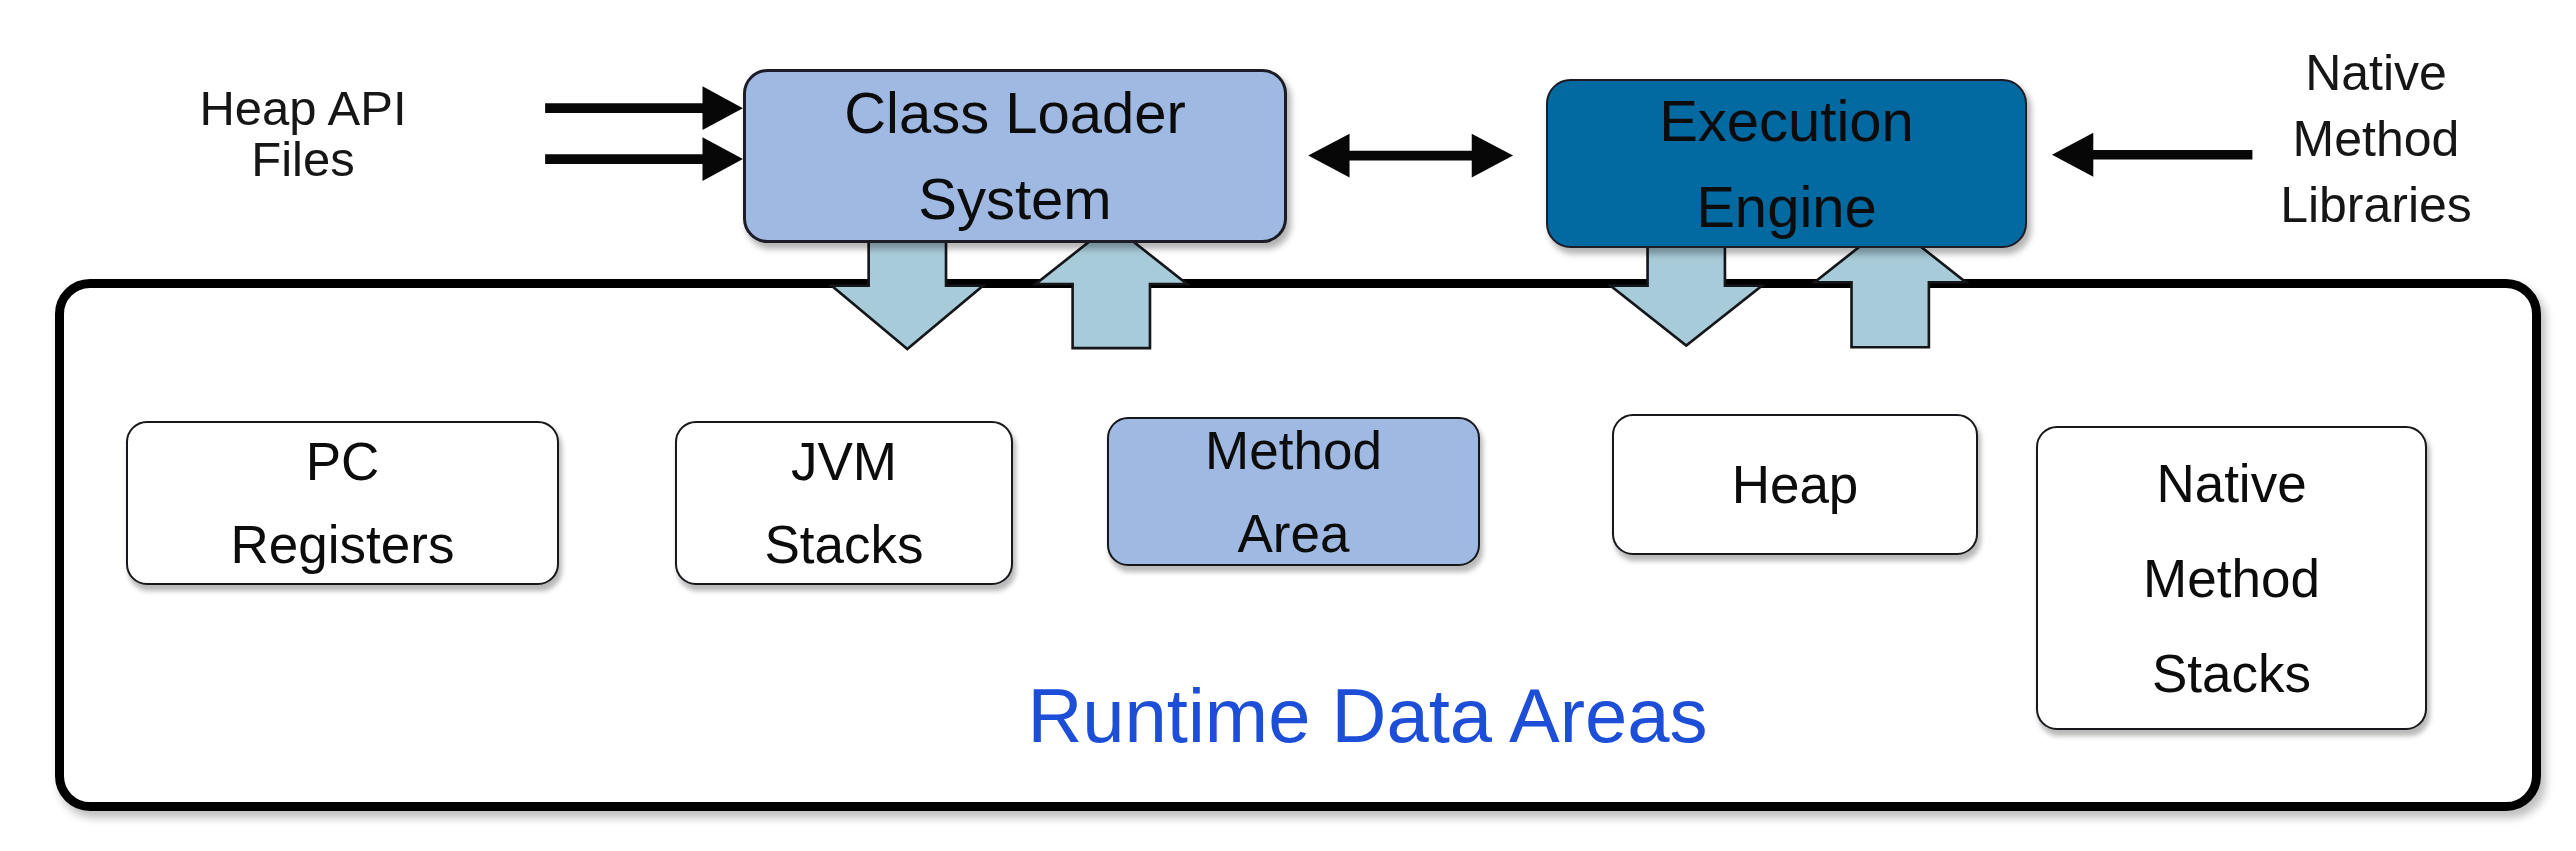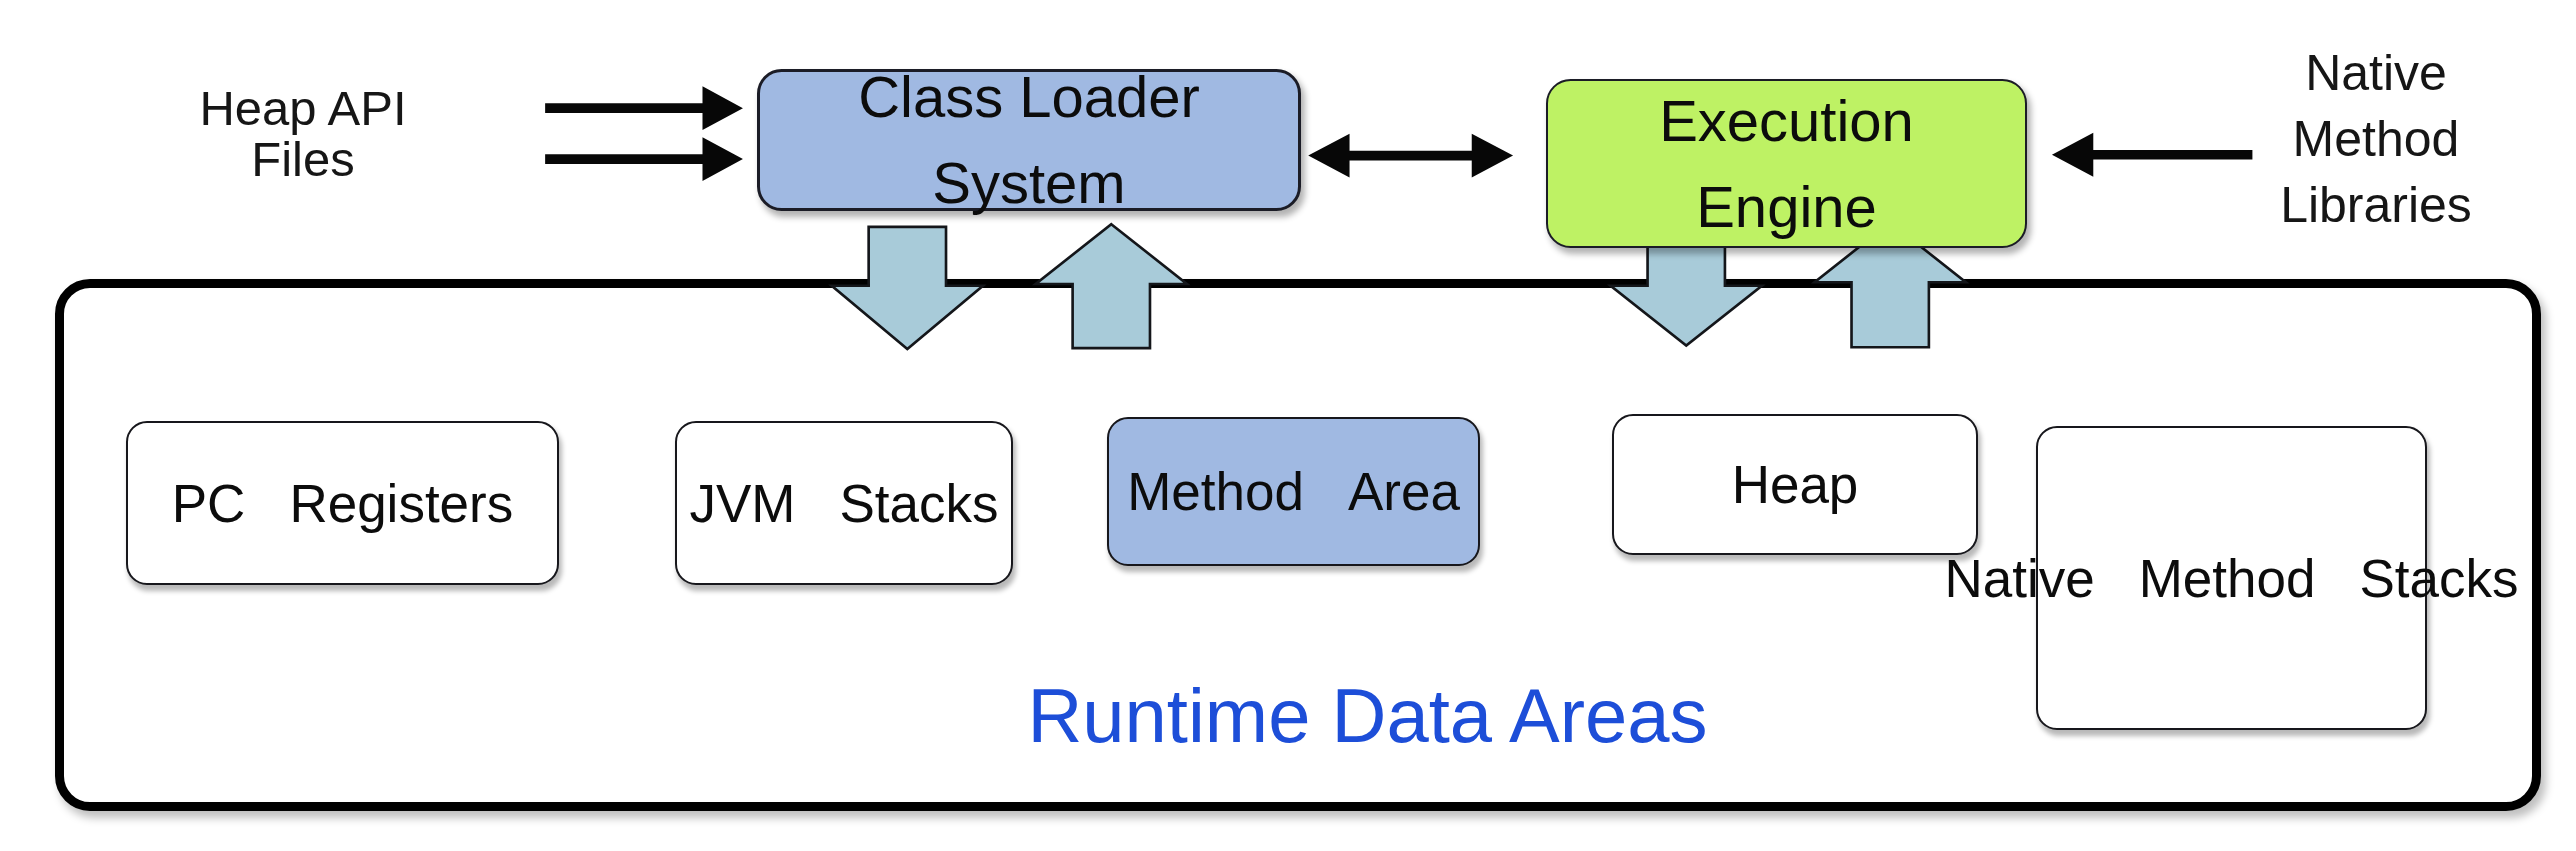--- a/index.html
+++ b/index.html
@@ -24,31 +24,31 @@
     z-index:3;
   }
   #label-java-api{left:127px;top:82px;width:352px;font-size:49px;line-height:53px;}
   #label-java-class-files{left:114px;top:131px;width:378px;font-size:49px;line-height:57px;}
   #label-native-libraries{left:2220px;top:40px;width:312px;font-size:50px;line-height:66px;}
   
   .node-box{
     box-sizing:border-box;
     border:3.5px solid #1b1c26;
     border-radius:24.6px;
-    background:#bef264;
+    background:#0369a1;
     display:flex;flex-direction:column;
     align-items:center;justify-content:center;
     text-align:center;
     box-shadow:3.5px 5.3px 6.2px rgba(0,0,0,0.30);
     z-index:3;
   }
   #box-class-loader{
-    left:743px;top:69px;width:544px;height:142px;
+    left:743px;top:69px;width:544px;height:174px;
     background:var(--box-blue);
-    font-size:58px;line-height:86px;margin-left:14px;
+    font-size:58px;line-height:86px;
   }
   #box-execution{
     left:1546px;top:79px;width:481px;height:169px;
     border-width:2.6px;
     font-size:58px;line-height:86px;
   }
   
   #runtime-container{
     box-sizing:border-box;
     left:55px;top:279px;width:2486px;height:532px;
@@ -64,27 +64,26 @@
     text-align:center;
     color:#1d4ed8;
     z-index:2;
   }
   
   .rbox{
     box-sizing:border-box;
     border:2.6px solid #17171c;
     border-radius:21px;
     background:#ffffff;
-    display:flex;flex-direction:row;
+    display:flex;flex-direction:column;
     align-items:center;justify-content:center;
     text-align:center;
     font-size:53px;line-height:83px;
     box-shadow:2.6px 5.3px 5.3px rgba(0,0,0,0.28);
     z-index:3;
-    gap:44px;
   }
   #box-pc{left:126px;top:421px;width:433px;height:164px;}
   #box-jvm{left:675px;top:421px;width:338px;height:164px;justify-content:center;}
   #box-method{left:1107px;top:417px;width:373px;height:149px;background:var(--box-blue);}
   #box-heap{left:1612px;top:414px;width:366px;height:141px;}
   #box-nms{left:2036px;top:426px;width:391px;height:304px;line-height:95px;}
   
   #arrow-layer{left:0;top:0;width:2576px;height:851px;z-index:2;}
   .flow-arrow{fill:#070707;}
   .block-arrow{

